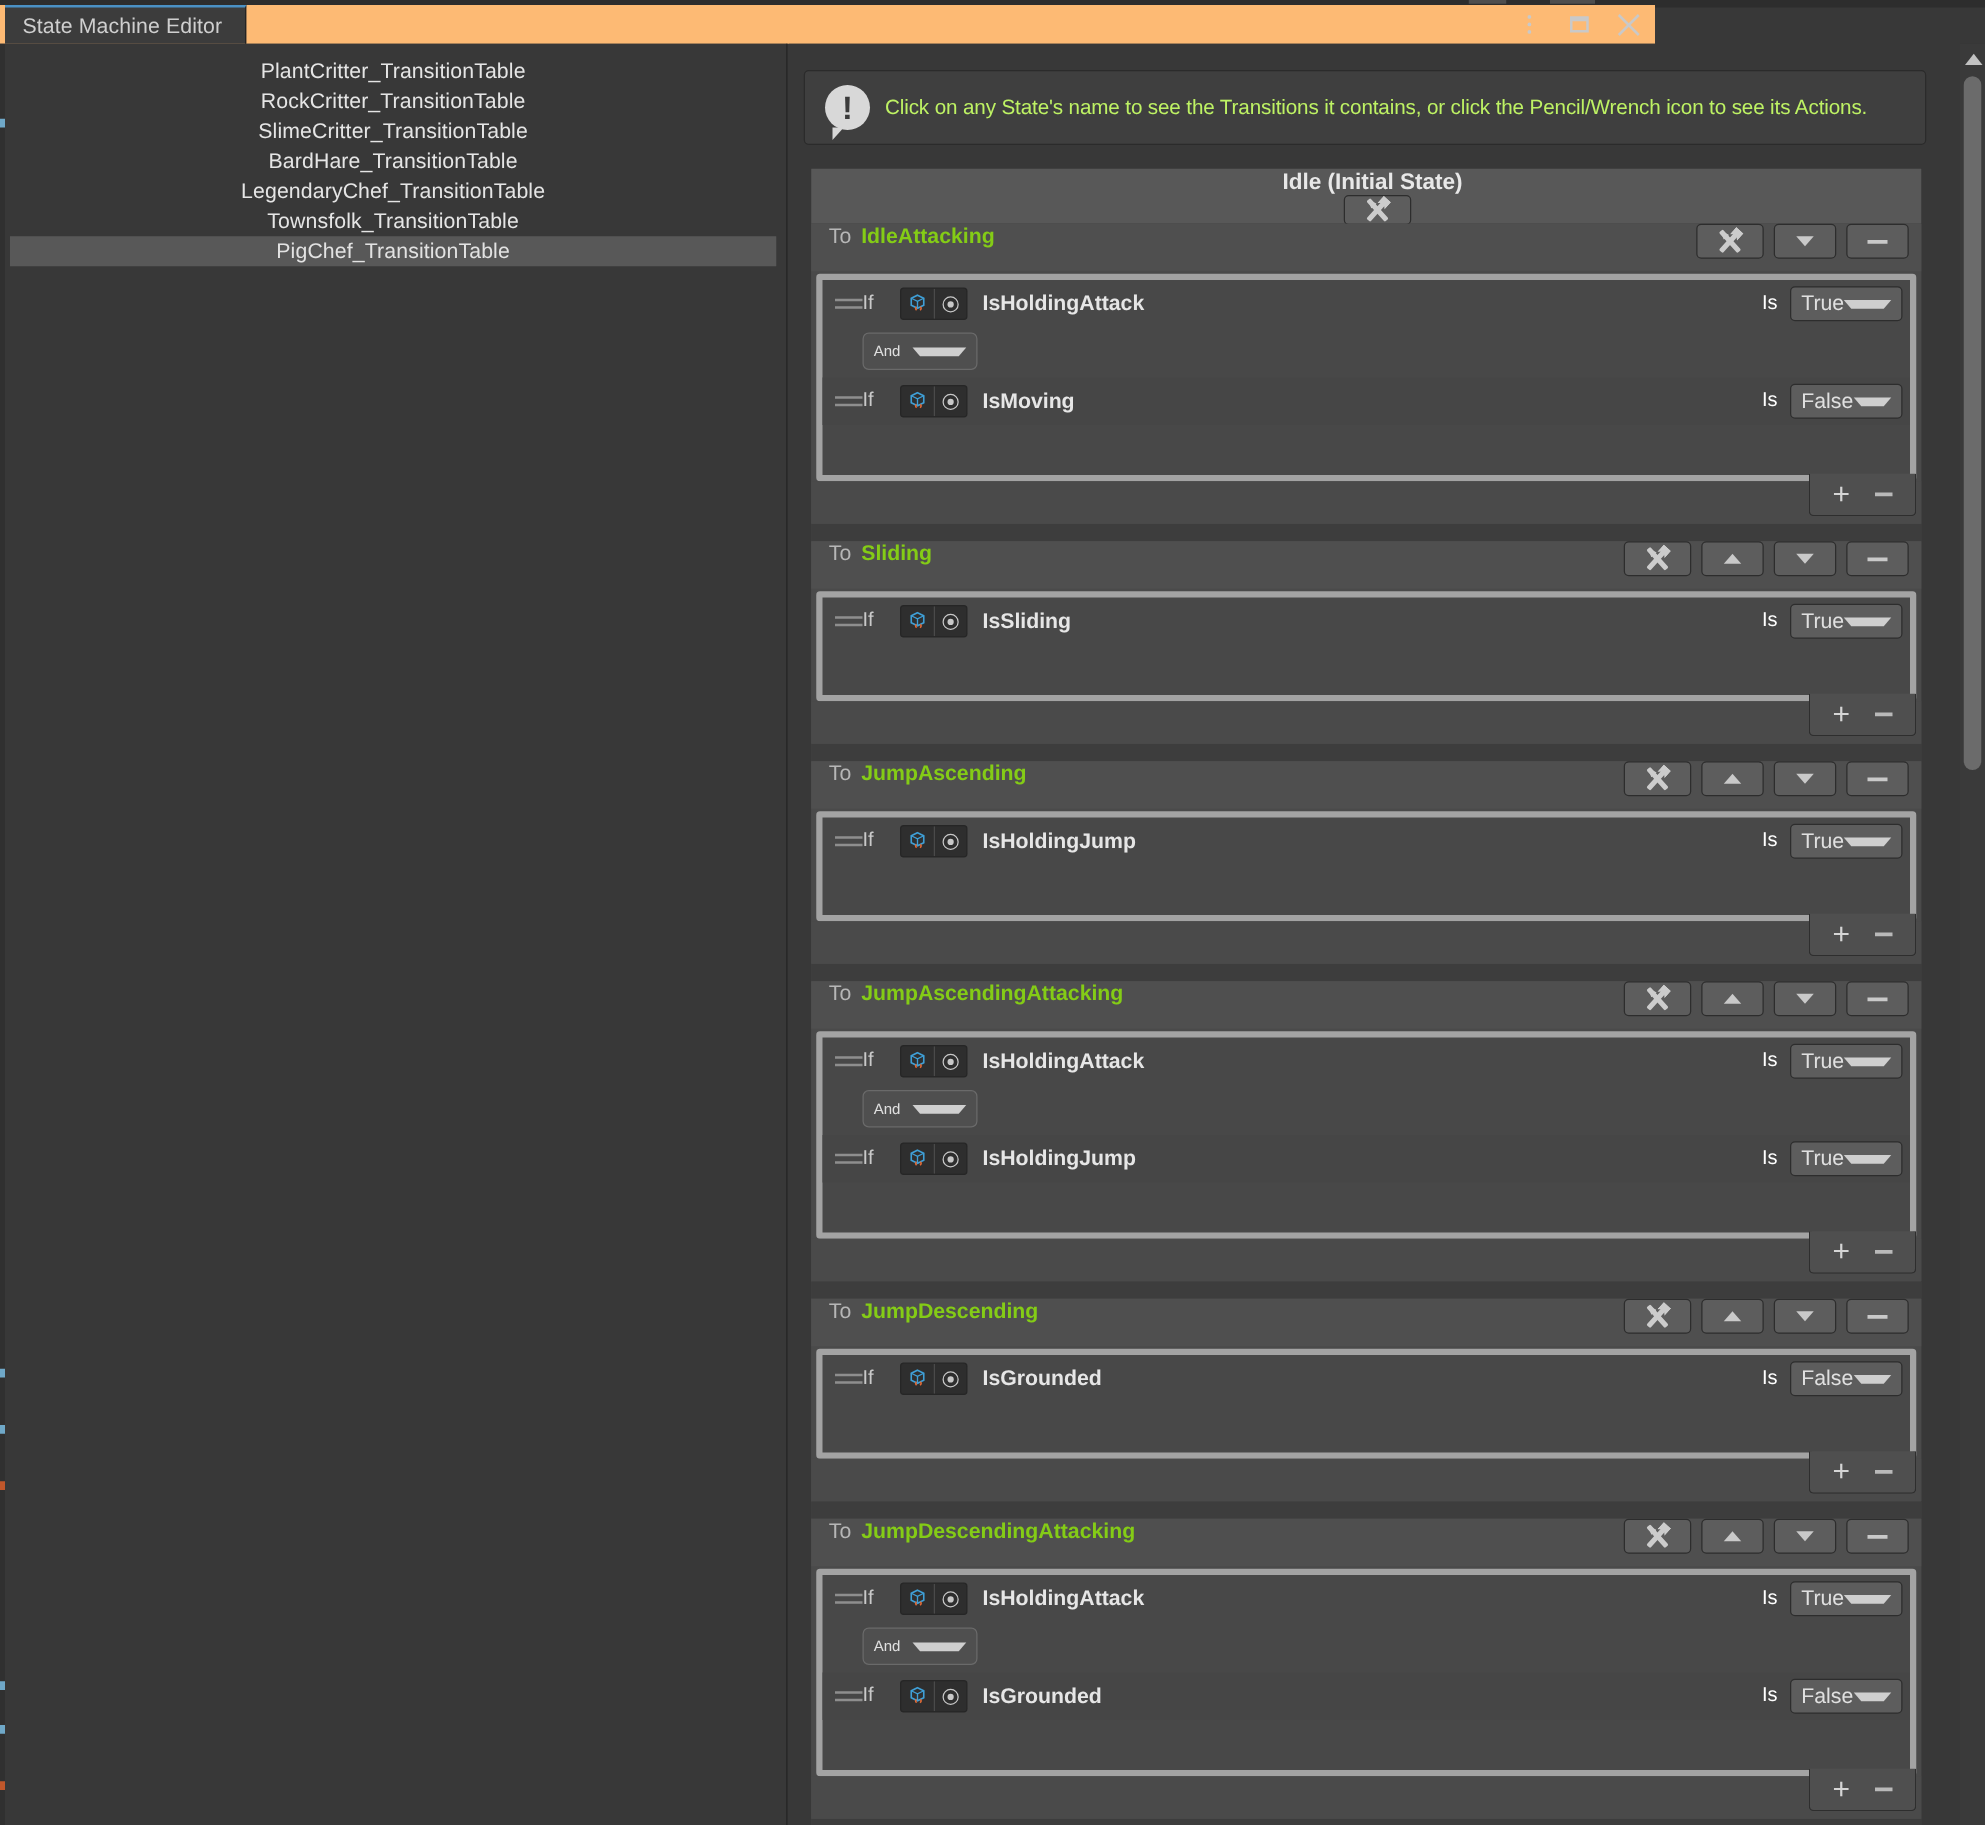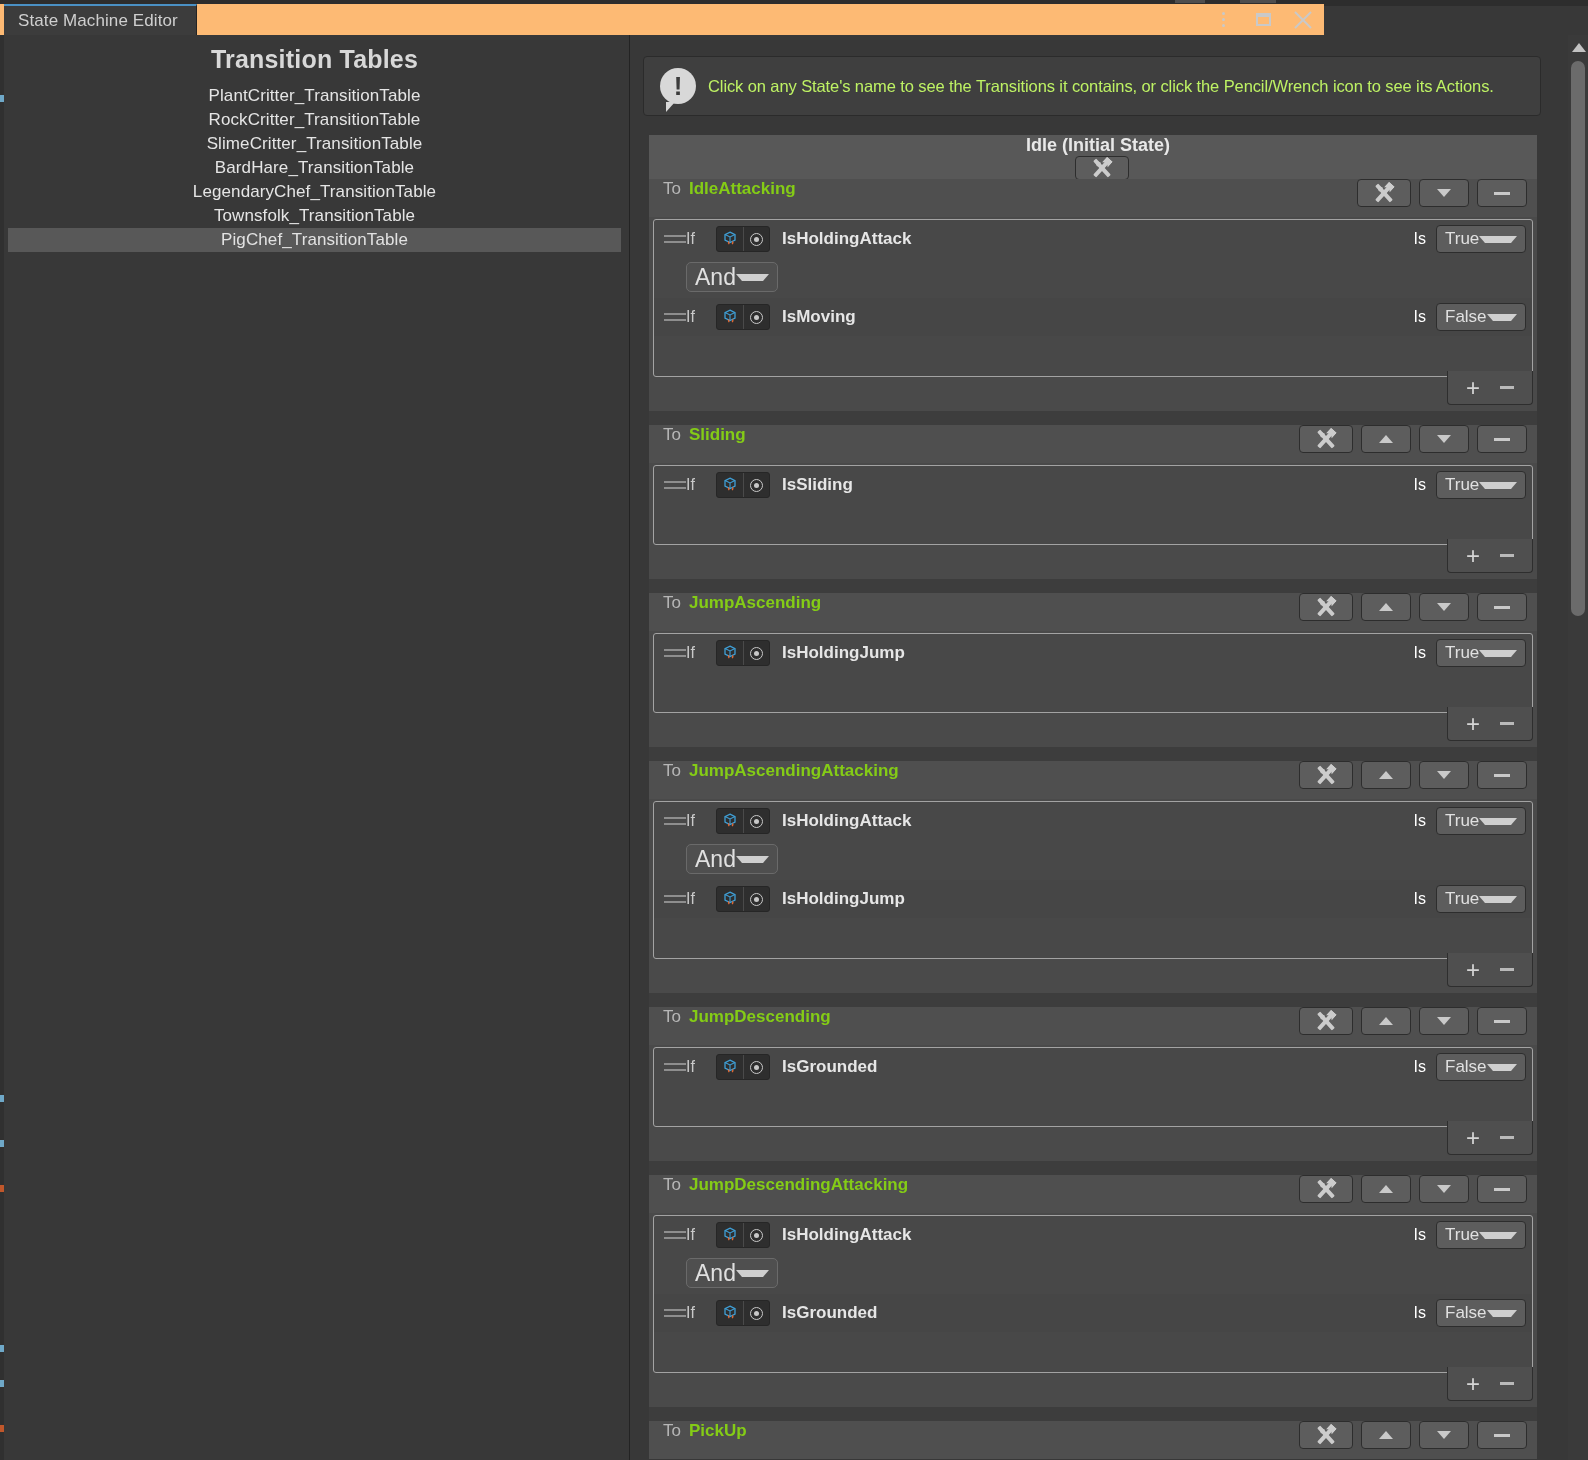--- a/index.html
+++ b/index.html
@@ -155,21 +155,21 @@
   }
   .trans-head {
     height: 38px; background: #4f4f4f;
     display: flex; align-items: flex-start; padding: 0 10px 0 14px;
   }
   .trans-to { color: #b6b6b6; font-size: 17px; margin-right: 8px; }
   .trans-name { color: #84cc16; font-size: 17px; font-weight: bold; flex: 1; }
 
   .cond-box {
     margin: 2px 4px 0 4px; background: #484848;
-    border: 1px solid #a3a3a3; border-radius: 3px;
+    border: 5px solid #a3a3a3; border-radius: 3px;
     padding: 0 0 14px 0;
   }
   .cond-row {
     display: flex; align-items: center; height: 38px; padding: 0 6px 0 10px;
   }
   .cond-row.alt { background: #464646; }
   .handle { width: 22px; display: flex; flex-direction: column; gap: 4px; flex: 0 0 22px; }
   .handle i { height: 2px; background: #8e8e8e; display: block; }
   .kw-if { color: #c9c9c9; font-size: 16px; width: 30px; flex: 0 0 30px; }
 
@@ -202,21 +202,21 @@
     display: flex; align-items: center; padding: 0 8px;
     color: #e0e0e0; font-size: 17px;
   }
   .dd span { flex: 1; }
   .dd .caret-d { border-top-color: #cfcfcf; border-left-width: 6px; border-right-width: 6px; border-top-width: 7px; }
 
   .androw { padding: 4px 0 6px 32px; }
   .dd.small {
     width: 92px; height: 30px; background: #4f4f4f;
     border: 1px solid #6a6a6a; border-radius: 5px;
-    font-size: 23px;
+    font-size: 12px;
   }
 
   .cond-spacer { height: 26px; }
 
   .trans-foot {
     height: 34px; position: relative; background: #4a4a4a;
   }
   .pm {
     position: absolute; right: 4px; top: -6px;
     height: 34px; width: 86px;
@@ -284,21 +284,20 @@
     <div class="left">
       <div class="left-edge">
         <div class="edge-mark" style="top:60px;background:#6fa8c8;"></div>
         <div class="edge-mark" style="top:1060px;background:#6fa8c8;"></div>
         <div class="edge-mark" style="top:1105px;background:#6fa8c8;"></div>
         <div class="edge-mark" style="top:1150px;background:#c0572b;"></div>
         <div class="edge-mark" style="top:1310px;background:#6fa8c8;"></div>
         <div class="edge-mark" style="top:1345px;background:#6fa8c8;"></div>
         <div class="edge-mark" style="top:1390px;background:#c0572b;"></div>
       </div>
-      <div class="panel-title">Transition Tables</div>
       <div class="tt-list">
         <div class="tt-item">PlantCritter_TransitionTable</div>
         <div class="tt-item">RockCritter_TransitionTable</div>
         <div class="tt-item">SlimeCritter_TransitionTable</div>
         <div class="tt-item">BardHare_TransitionTable</div>
         <div class="tt-item">LegendaryChef_TransitionTable</div>
         <div class="tt-item">Townsfolk_TransitionTable</div>
         <div class="tt-item sel">PigChef_TransitionTable</div>
       </div>
     </div>

